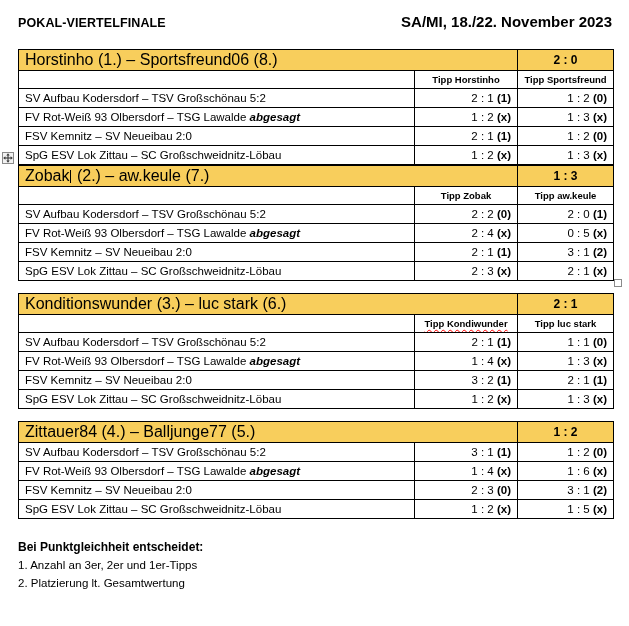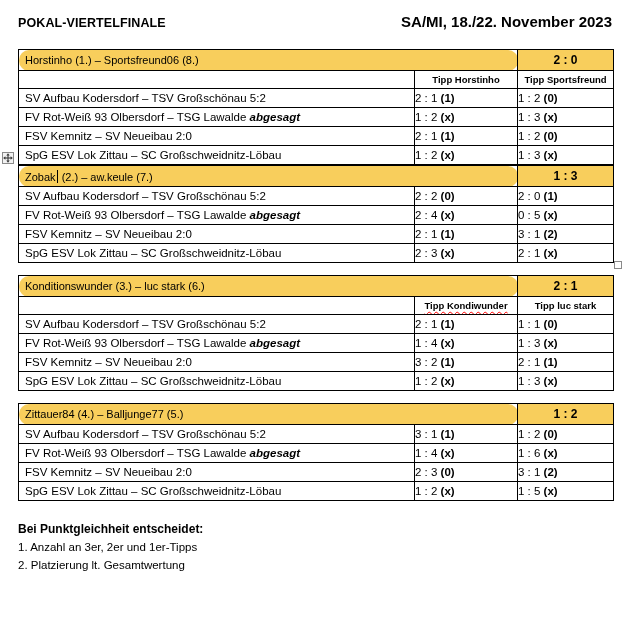--- a/index.html
+++ b/index.html
@@ -22,30 +22,30 @@
   .match-table-wrap.gap-lg{ }
   .match-table-wrap.gap-sm{ margin-top:12px; }
 
   table{ border-collapse:collapse; width:595px; table-layout:fixed; }
   col.c1{ width:396px; } col.c2{ width:103px; } col.c3{ width:96px; }
   td{
     border:1.5px solid #000; padding:0 6px; vertical-align:middle;
     white-space:nowrap; overflow:hidden; font-size:11.5px;
   }
   tr.head-row td{ background:var(--yellow); height:21px; }
-  td.duel{ font-size:11px;border-radius:10px; }
+  td.duel{ font-size:16px; }
   td.score{ font-size:12px; font-weight:bold; text-align:center; padding:0 2px; }
   tr.sub-row td{ height:18px; }
   td.tip-head{ font-size:9.5px; font-weight:bold; text-align:center; padding:0 2px; }
   td.tip-head.spellcheck{
     text-decoration:underline wavy #ff0000 1px;
     text-underline-offset:2px;
   }
   tr.data-row td{ height:19px; }
-  td.tip{ text-align:left; padding:0 0; }
+  td.tip{ text-align:right; padding:0 6px; }
   .b{ font-weight:normal; }
   .bi{ font-weight:bold; font-style:italic; }
   .tpts{ font-weight:bold; }
 
   .caret{
     display:inline-block; width:1px; height:13px; background:#000;
     vertical-align:-2px; margin:0 1px 0 1px;
   }
   .move-handle{
     position:absolute; left:-16px; top:-13px; width:12px; height:12px;
@@ -134,20 +134,25 @@
       <colgroup>
             <col class="c1">
             <col class="c2">
             <col class="c3">
           </colgroup>
       <tbody>
             <tr class="head-row">
         <td colspan="2" class="duel">Zobak<span class="caret"></span> (2.) – aw.keule (7.)</td>
         <td class="score">1 : 3</td>
       </tr>
+      <tr class="sub-row">
+        <td></td>
+        <td class="tip-head">Tipp Zobak</td>
+        <td class="tip-head">Tipp aw.keule</td>
+      </tr>
       </tbody>
           <tbody>
   <tr class="data-row">
     <td class="match">SV Aufbau Kodersdorf – TSV Großschönau <span class="b">5:2</span></td>
     <td class="tip"><span class="tscore">2 : 2 </span><span class="tpts">(0)</span></td>
     <td class="tip"><span class="tscore">2 : 0 </span><span class="tpts">(1)</span></td>
   </tr>
 
   <tr class="data-row">
     <td class="match">FV Rot-Weiß 93 Olbersdorf – TSG Lawalde <span class="bi">abgesagt</span></td>

